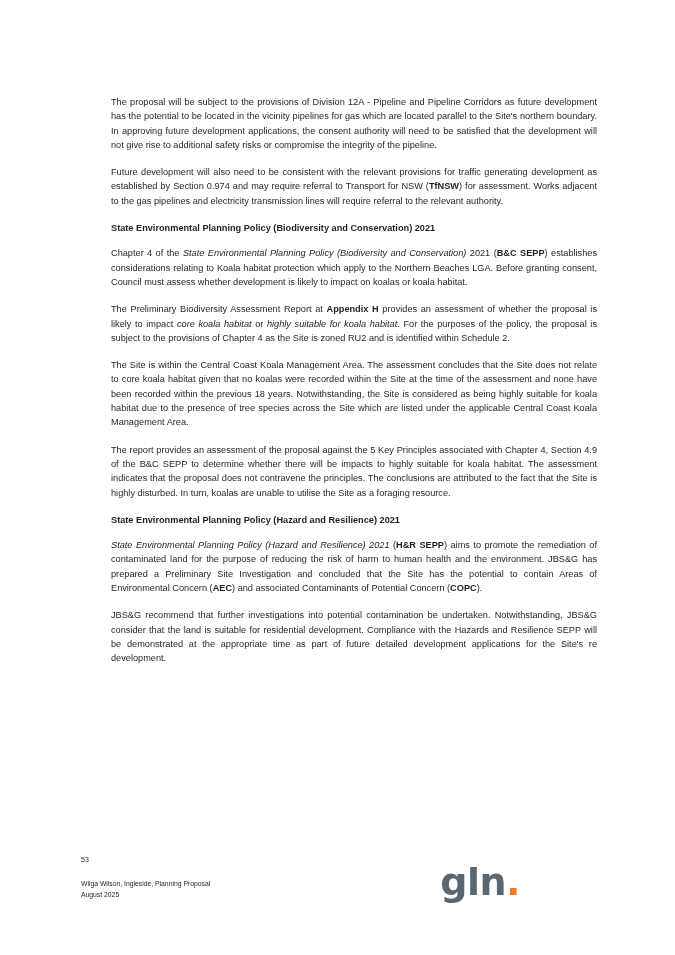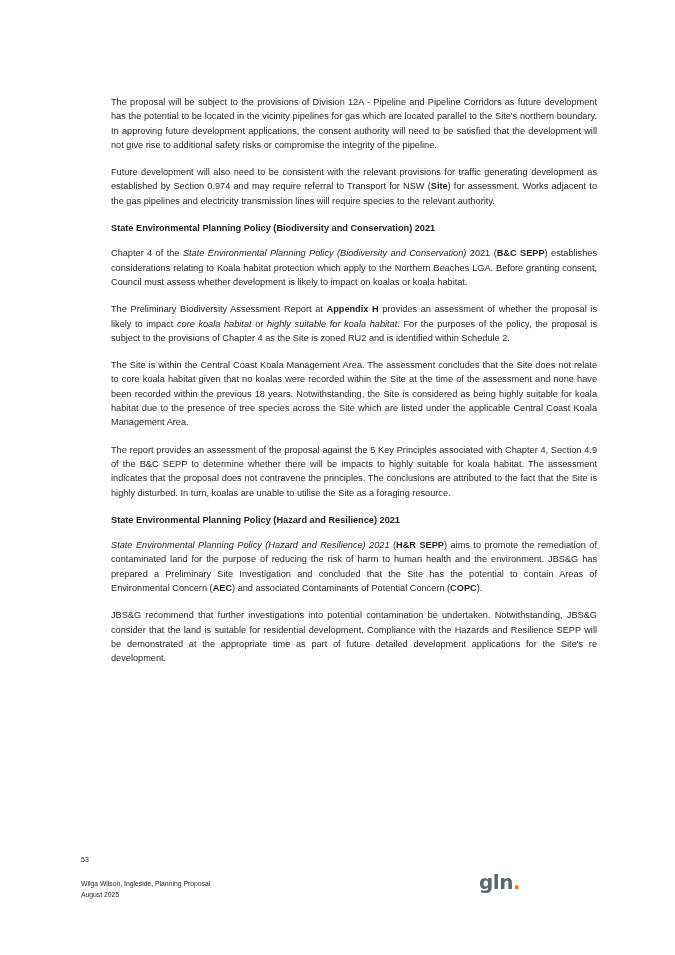--- a/index.html
+++ b/index.html
@@ -61,42 +61,42 @@
   }
   .footer-line1, .footer-line2 {
     font-size: 6.8px;
     color: #231f20;
     line-height: 11px;
   }
   .logo {
     position: absolute;
     right: 54px;
     bottom: 57px;
-    font-size: 20px;
+    font-size: 38px;
     font-weight: bold;
     letter-spacing: -0.5px;
     color: #5b6770;
     font-family: "DejaVu Sans", sans-serif;
     line-height: 31px;
     margin-top: 24px;
   }
   .logo .dot {
     color: #f47920;
   }
 </style>
 </head>
 <body>
 
 <div class="page">
 
   <div class="content">
 
     <p class="body-par"><span>The proposal will be subject to the provisions of Division 12A - Pipeline and Pipeline Corridors as future development has the potential to be located in the vicinity pipelines for gas which are located parallel to the Site's northern boundary. In approving future development applications, the consent authority will need to be satisfied that the development will not give rise to additional safety risks or compromise the integrity of the pipeline.</span></p>
 
-    <p class="body-par"><span>Future development will also need to be consistent with the relevant provisions for traffic generating development as established by Section 0.974 and may require referral to Transport for NSW (</span><b>Site</b><span>) for assessment. Works adjacent to the gas pipelines and electricity transmission lines will require species to the relevant authority.</span></p>
+    <p class="body-par"><span>Future development will also need to be consistent with the relevant provisions for traffic generating development as established by Section 0.974 and may require referral to Transport for NSW (</span><b>TfNSW</b><span>) for assessment. Works adjacent to the gas pipelines and electricity transmission lines will require referral to the relevant authority.</span></p>
 
     <h3 class="heading">State Environmental Planning Policy (Biodiversity and Conservation) 2021</h3>
 
     <p class="body-par"><span>Chapter 4 of the </span><i>State Environmental Planning Policy (Biodiversity and Conservation)</i><span> 2021 (</span><b>B&amp;C SEPP</b><span>) establishes considerations relating to Koala habitat protection which apply to the Northern Beaches LGA. Before granting consent, Council must assess whether development is likely to impact on koalas or koala habitat.</span></p>
 
     <p class="body-par"><span>The Preliminary Biodiversity Assessment Report at </span><b>Appendix H</b><span> provides an assessment of whether the proposal is likely to impact </span><i>core koala habitat</i><span> or </span><i>highly suitable for koala habitat</i><span>. For the purposes of the policy, the proposal is subject to the provisions of Chapter 4 as the Site is zoned RU2 and is identified within Schedule 2.</span></p>
 
     <p class="body-par"><span>The Site is within the Central Coast Koala Management Area. The assessment concludes that the Site does not relate to core koala habitat given that no koalas were recorded within the Site at the time of the assessment and none have been recorded within the previous 18 years. Notwithstanding, the Site is considered as being highly suitable for koala habitat due to the presence of tree species across the Site which are listed under the applicable Central Coast Koala Management Area.</span></p>
 
     <p class="body-par"><span>The report provides an assessment of the proposal against the 5 Key Principles associated with Chapter 4, Section 4.9 of the B&amp;C SEPP to determine whether there will be impacts to highly suitable for koala habitat. The assessment indicates that the proposal does not contravene the principles. The conclusions are attributed to the fact that the Site is highly disturbed. In turn, koalas are unable to utilise the Site as a foraging resource.</span></p>

